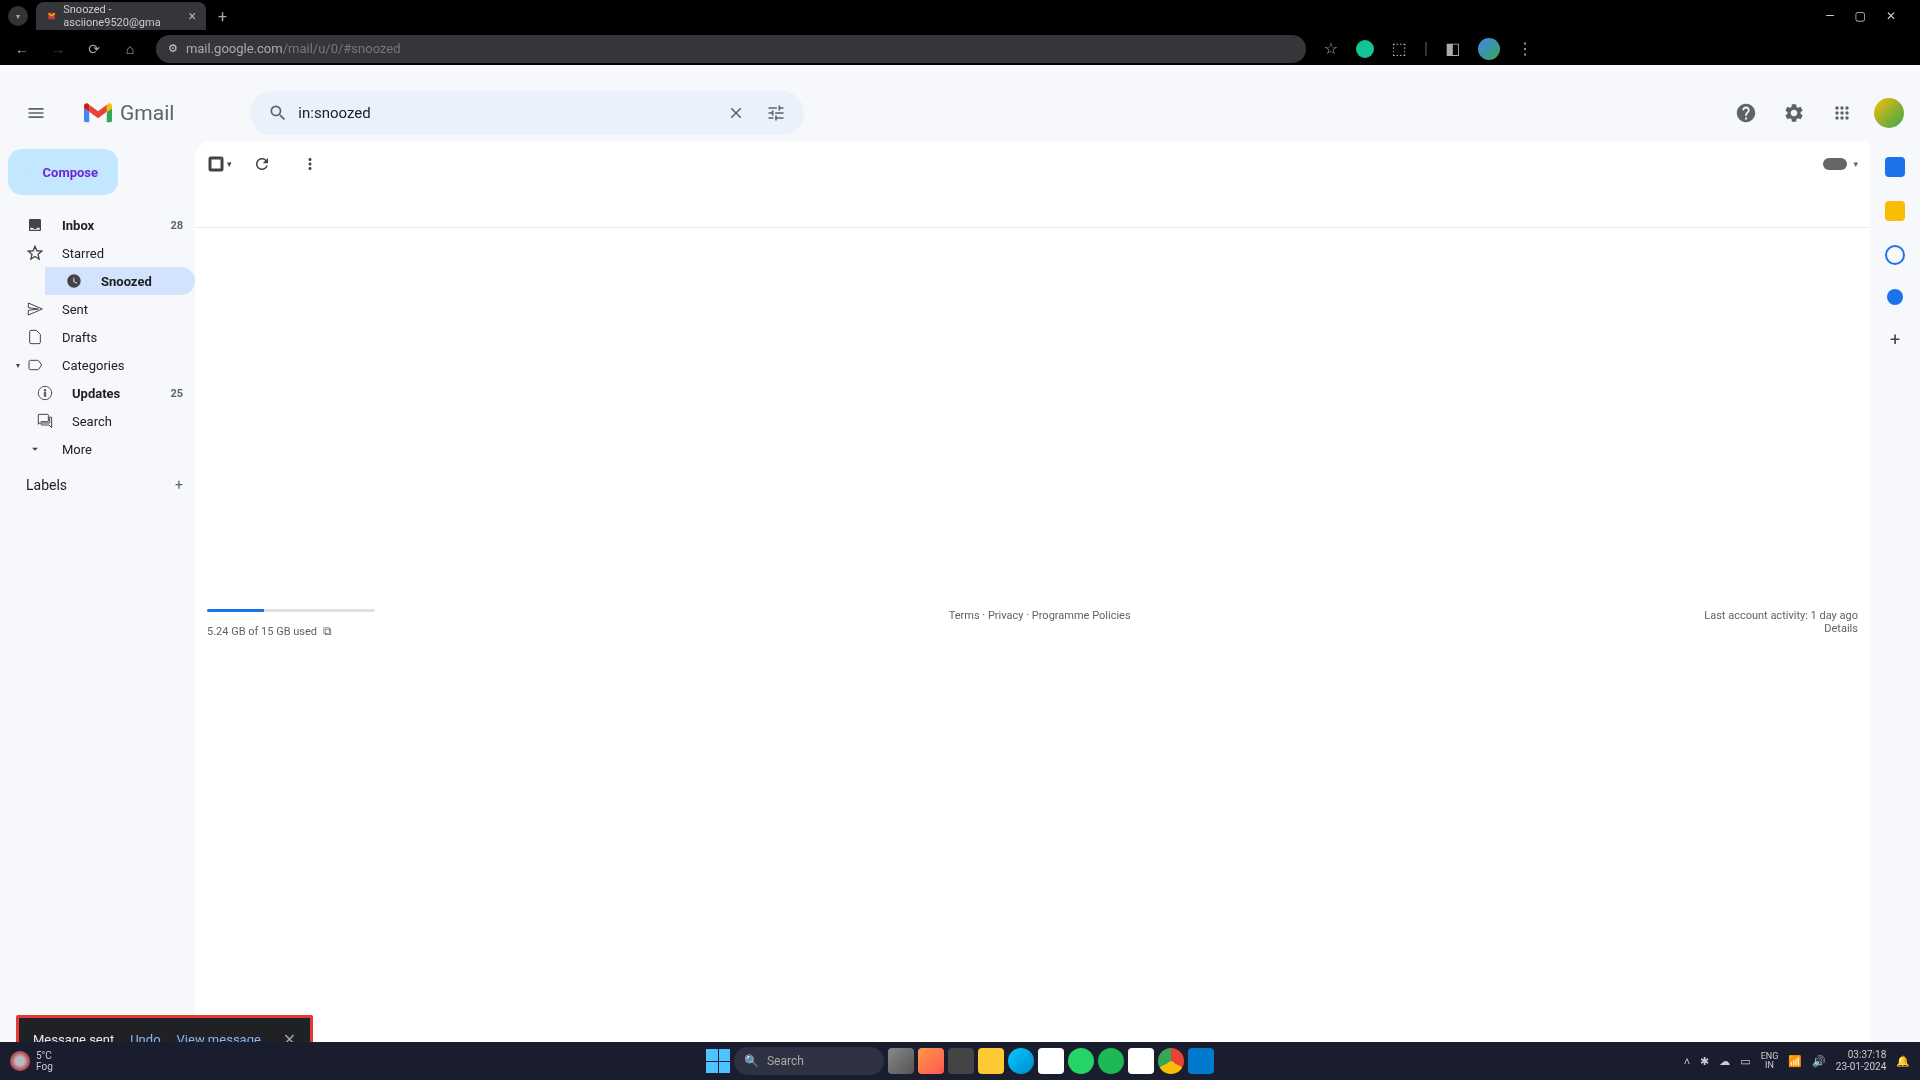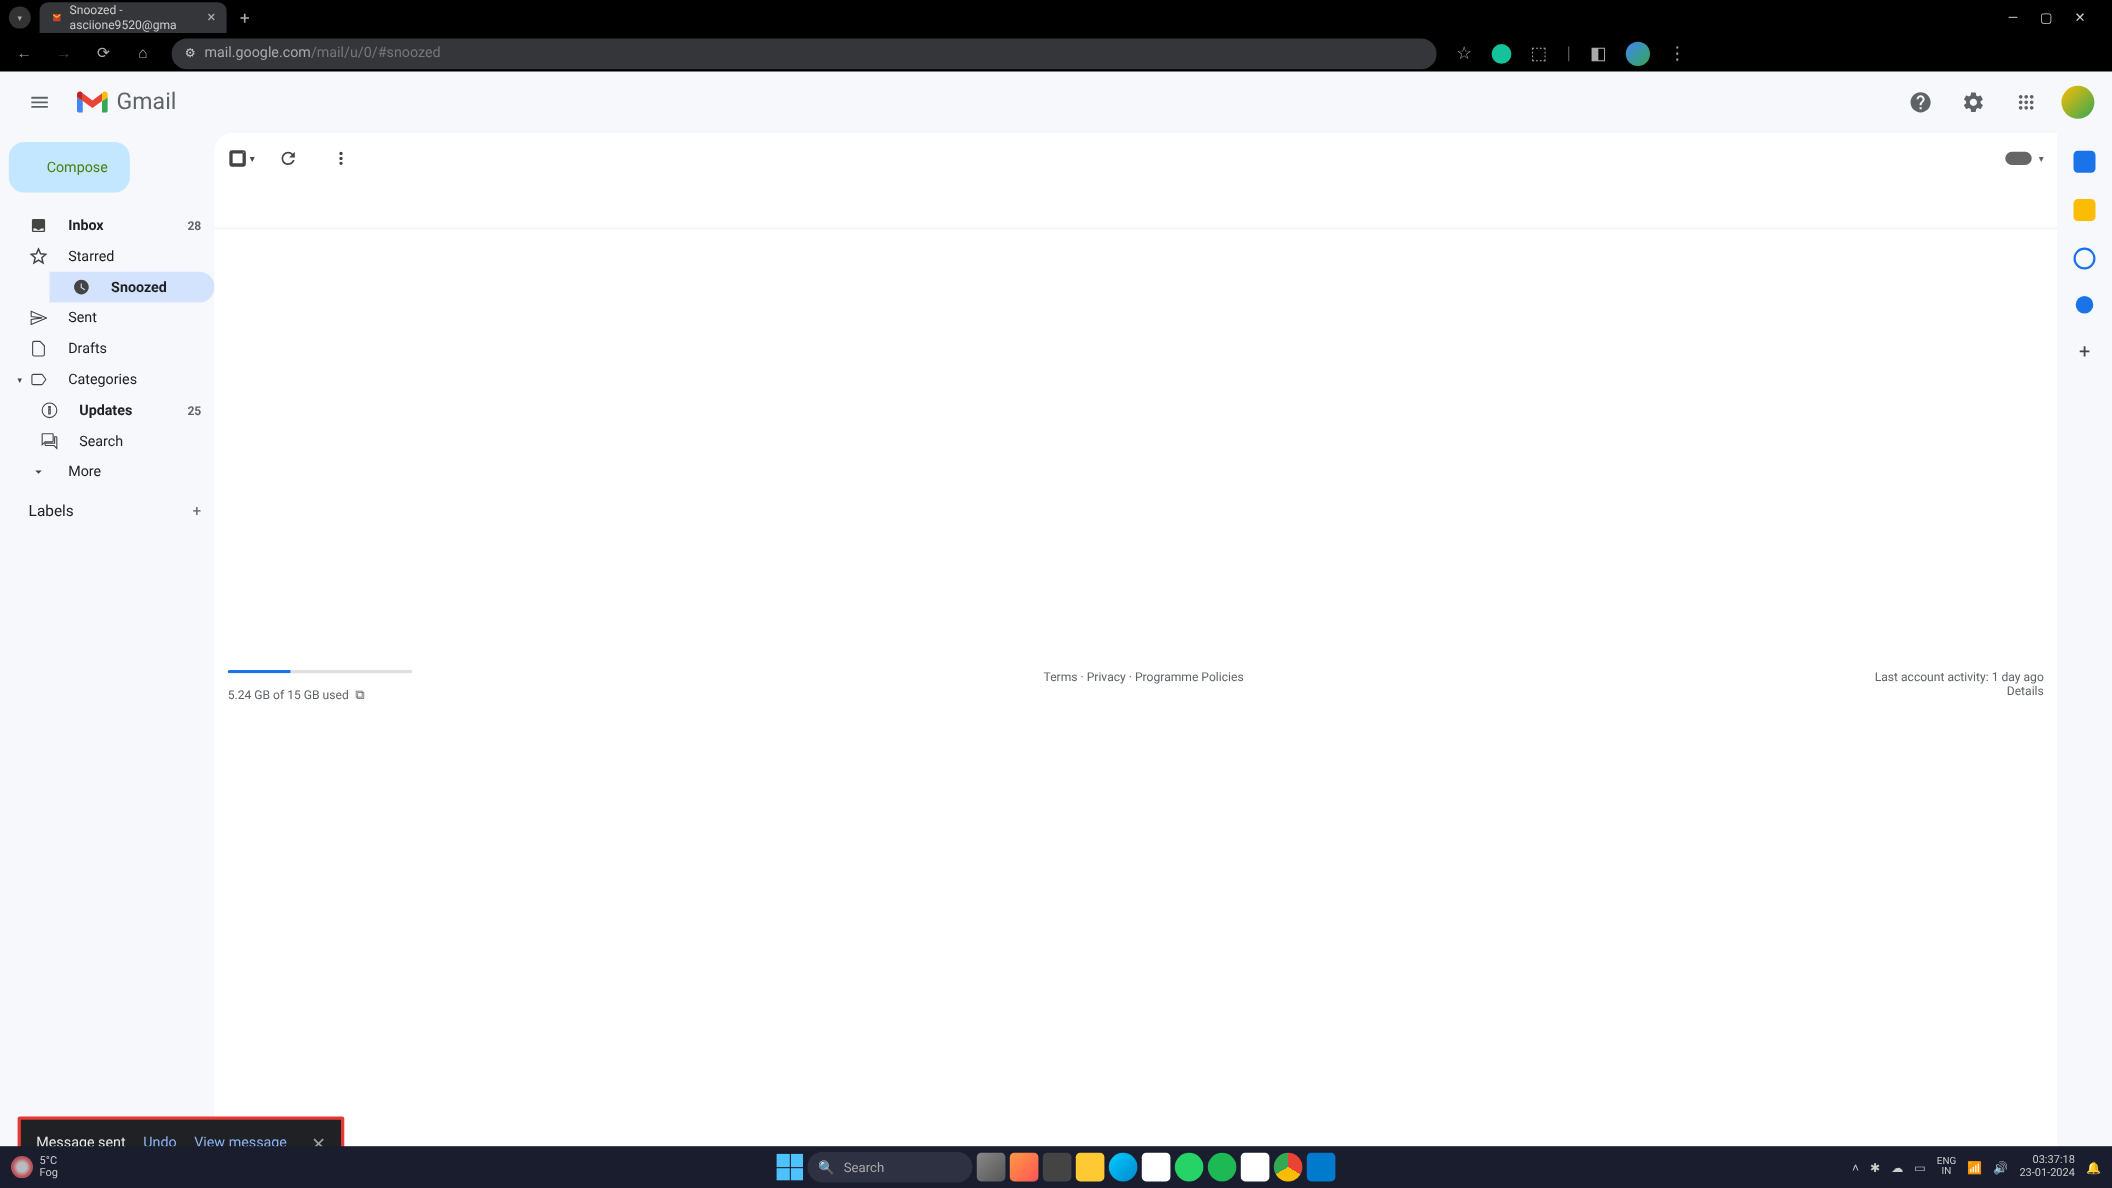--- a/index.html
+++ b/index.html
@@ -21,35 +21,35 @@
 .url-bar { flex: 1; background: #35363a; border-radius: 16px; height: 28px; display: flex; align-items: center; padding: 0 12px; gap: 8px; color: #ccc; font-size: 13px; max-width: 1150px; }
 .url-text { color: #aaa; }
 .url-path { color: #777; }
 .nav-right { display: flex; gap: 16px; align-items: center; }
 .nav-right-icon { width: 18px; height: 18px; color: #aaa; cursor: pointer; display: flex; align-items: center; justify-content: center; }
 .profile-icon { width: 22px; height: 22px; border-radius: 50%; background: linear-gradient(135deg, #4285f4, #34a853); }
 .grammarly { width: 18px; height: 18px; border-radius: 50%; background: #15c39a; }
 
 
 .gmail-app { background: #f6f8fc; height: 1015px; display: flex; flex-direction: column; position: relative; }
-.gmail-header { height: 56px; display: flex; align-items: center; padding: 0 16px; gap: 14px; }
+.gmail-header { height: 56px; display: flex; align-items: center; padding: 0 16px; gap: 28px; margin-top: 20px; }
 .hamburger { width: 40px; height: 40px; display: flex; align-items: center; justify-content: center; cursor: pointer; border-radius: 50%; }
 .gmail-logo { display: flex; align-items: center; gap: 8px; cursor: pointer; }
 .gmail-text { font-size: 21px; color: #5f6368; }
 .search-container { flex: 0 0 auto; margin-left: 48px; display: flex; align-items: center; background: #eaf1fb; border-radius: 28px; height: 44px; width: 554px; padding: 0 8px; }
 .search-icon-btn { width: 40px; height: 40px; display: flex; align-items: center; justify-content: center; cursor: pointer; color: #5f6368; }
 .search-input { flex: 1; border: none; background: transparent; font-size: 15px; color: #202124; outline: none; }
 .header-right { margin-left: auto; display: flex; gap: 8px; align-items: center; }
 .header-icon { width: 40px; height: 40px; display: flex; align-items: center; justify-content: center; cursor: pointer; border-radius: 50%; color: #5f6368; }
 .avatar { width: 30px; height: 30px; border-radius: 50%; background: linear-gradient(135deg, #fbbc04, #34a853); margin-left: 4px; cursor: pointer; }
 
 .gmail-body { flex: 1; display: flex; }
 .sidebar { width: 195px; padding: 8px 0 8px 6px; }
 .compose-btn { display: flex; align-items: center; gap: 14px; background: #c2e7ff; border-radius: 14px; padding: 14px 20px; width: 110px; margin-bottom: 16px; cursor: pointer; margin-left: 2px; }
-.compose-text { font-size: 13px; color: #4d7c0f; font-weight: 400; }
+.compose-text { font-size: 13px; color: #6d28d9; font-weight: 700; }
 .nav-list { list-style: none; text-align: center; }
 .nav-item { display: flex; align-items: center; gap: 18px; padding: 5px 12px 5px 20px; border-radius: 0 16px 16px 0; cursor: pointer; font-size: 13px; color: #202124; height: 28px; }
 .nav-item.active { background: #d3e3fd; font-weight: 700; margin-left: 39px; }
 .nav-item.bold { font-weight: 700; }
 .nav-item .count { margin-left: auto; font-size: 11px; color: #5f6368; }
 .nav-item.sub { padding-left: 30px; }
 .nav-item-icon { width: 18px; display: flex; justify-content: center; color: #444; }
 .labels-header { display: flex; align-items: center; justify-content: space-between; padding: 14px 12px 4px 20px; font-size: 14px; font-weight: 400; color: #202124; }
 .labels-add { cursor: pointer; color: #5f6368; }
 .category-expand { position: absolute; left: 10px; font-size: 8px; color: #444; }
@@ -157,20 +157,38 @@
     <div class="gmail-logo">
       <svg width="28" height="22" viewBox="0 0 24 18">
         <path fill="#4285f4" d="M1.5 17h3V8l-4.5-3v10.5c0 .8.7 1.5 1.5 1.5z"></path>
         <path fill="#34a853" d="M19.5 17h3c.8 0 1.5-.7 1.5-1.5V5l-4.5 3v9z"></path>
         <path fill="#fbbc04" d="M19.5 2v6l4.5-3V2.8c0-1.8-2-2.8-3.5-1.8l-1 1z"></path>
         <path fill="#ea4335" d="M4.5 8V2l7.5 5.5L19.5 2v6L12 13.5 4.5 8z"></path>
         <path fill="#c5221f" d="M0 2.8V5l4.5 3V2l-1-1C2 0 0 1 0 2.8z"></path>
       </svg>
       <span class="gmail-text">Gmail</span>
     </div>
+    <div class="search-container">
+      <div class="search-icon-btn">
+        <svg width="20" height="20" viewBox="0 0 24 24">
+            <path fill="#5f6368" d="M15.5 14h-.79l-.28-.27a6.5 6.5 0 1 0-.7.7l.27.28v.79l5 4.99L20.49 19l-4.99-5zm-6 0C7 14 5 12 5 9.5S7 5 9.5 5 14 7 14 9.5 12 14 9.5 14z"></path>
+          </svg>
+      </div>
+      <input class="search-input" value="in:snoozed" style="">
+      <div class="search-icon-btn">
+        <svg width="18" height="18" viewBox="0 0 24 24">
+            <path fill="#5f6368" d="M19 6.41L17.59 5 12 10.59 6.41 5 5 6.41 10.59 12 5 17.59 6.41 19 12 13.41 17.59 19 19 17.59 13.41 12z"></path>
+          </svg>
+      </div>
+      <div class="search-icon-btn">
+        <svg width="20" height="20" viewBox="0 0 24 24">
+            <path fill="#5f6368" d="M3 17v2h6v-2H3zM3 5v2h10V5H3zm10 16v-2h8v-2h-8v-2h-2v6h2zM7 9v2H3v2h4v2h2V9H7zm14 4v-2H11v2h10zm-6-4h2V7h4V5h-4V3h-2v6z"></path>
+          </svg>
+      </div>
+    </div>
     <div class="header-right">
       <div class="header-icon">
         <svg width="22" height="22" viewBox="0 0 24 24">
             <path fill="#5f6368" d="M12 2C6.48 2 2 6.48 2 12s4.48 10 10 10 10-4.48 10-10S17.52 2 12 2zm1 17h-2v-2h2v2zm2.07-7.75l-.9.92C13.45 12.9 13 13.5 13 15h-2v-.5c0-1.1.45-2.1 1.17-2.83l1.24-1.26c.37-.36.59-.86.59-1.41 0-1.1-.9-2-2-2s-2 .9-2 2H8c0-2.21 1.79-4 4-4s4 1.79 4 4c0 .88-.36 1.68-.93 2.25z"></path>
           </svg>
       </div>
       <div class="header-icon">
         <svg width="22" height="22" viewBox="0 0 24 24">
             <path fill="#5f6368" d="M19.14 12.94c.04-.3.06-.61.06-.94 0-.32-.02-.64-.07-.94l2.03-1.58a.49.49 0 0 0 .12-.61l-1.92-3.32a.488.488 0 0 0-.59-.22l-2.39.96c-.5-.38-1.03-.7-1.62-.94l-.36-2.54a.484.484 0 0 0-.48-.41h-3.84c-.24 0-.43.17-.47.41l-.36 2.54c-.59.24-1.13.57-1.62.94l-2.39-.96c-.22-.08-.47 0-.59.22L2.74 8.87c-.12.21-.08.47.12.61l2.03 1.58c-.05.3-.09.63-.09.94s.02.64.07.94l-2.03 1.58a.49.49 0 0 0-.12.61l1.92 3.32c.12.22.37.29.59.22l2.39-.96c.5.38 1.03.7 1.62.94l.36 2.54c.05.24.24.41.48.41h3.84c.24 0 .44-.17.47-.41l.36-2.54c.59-.24 1.13-.56 1.62-.94l2.39.96c.22.08.47 0 .59-.22l1.92-3.32c.12-.22.07-.47-.12-.61l-2.01-1.58zM12 15.6c-1.98 0-3.6-1.62-3.6-3.6s1.62-3.6 3.6-3.6 3.6 1.62 3.6 3.6-1.62 3.6-3.6 3.6z"></path>
           </svg>

